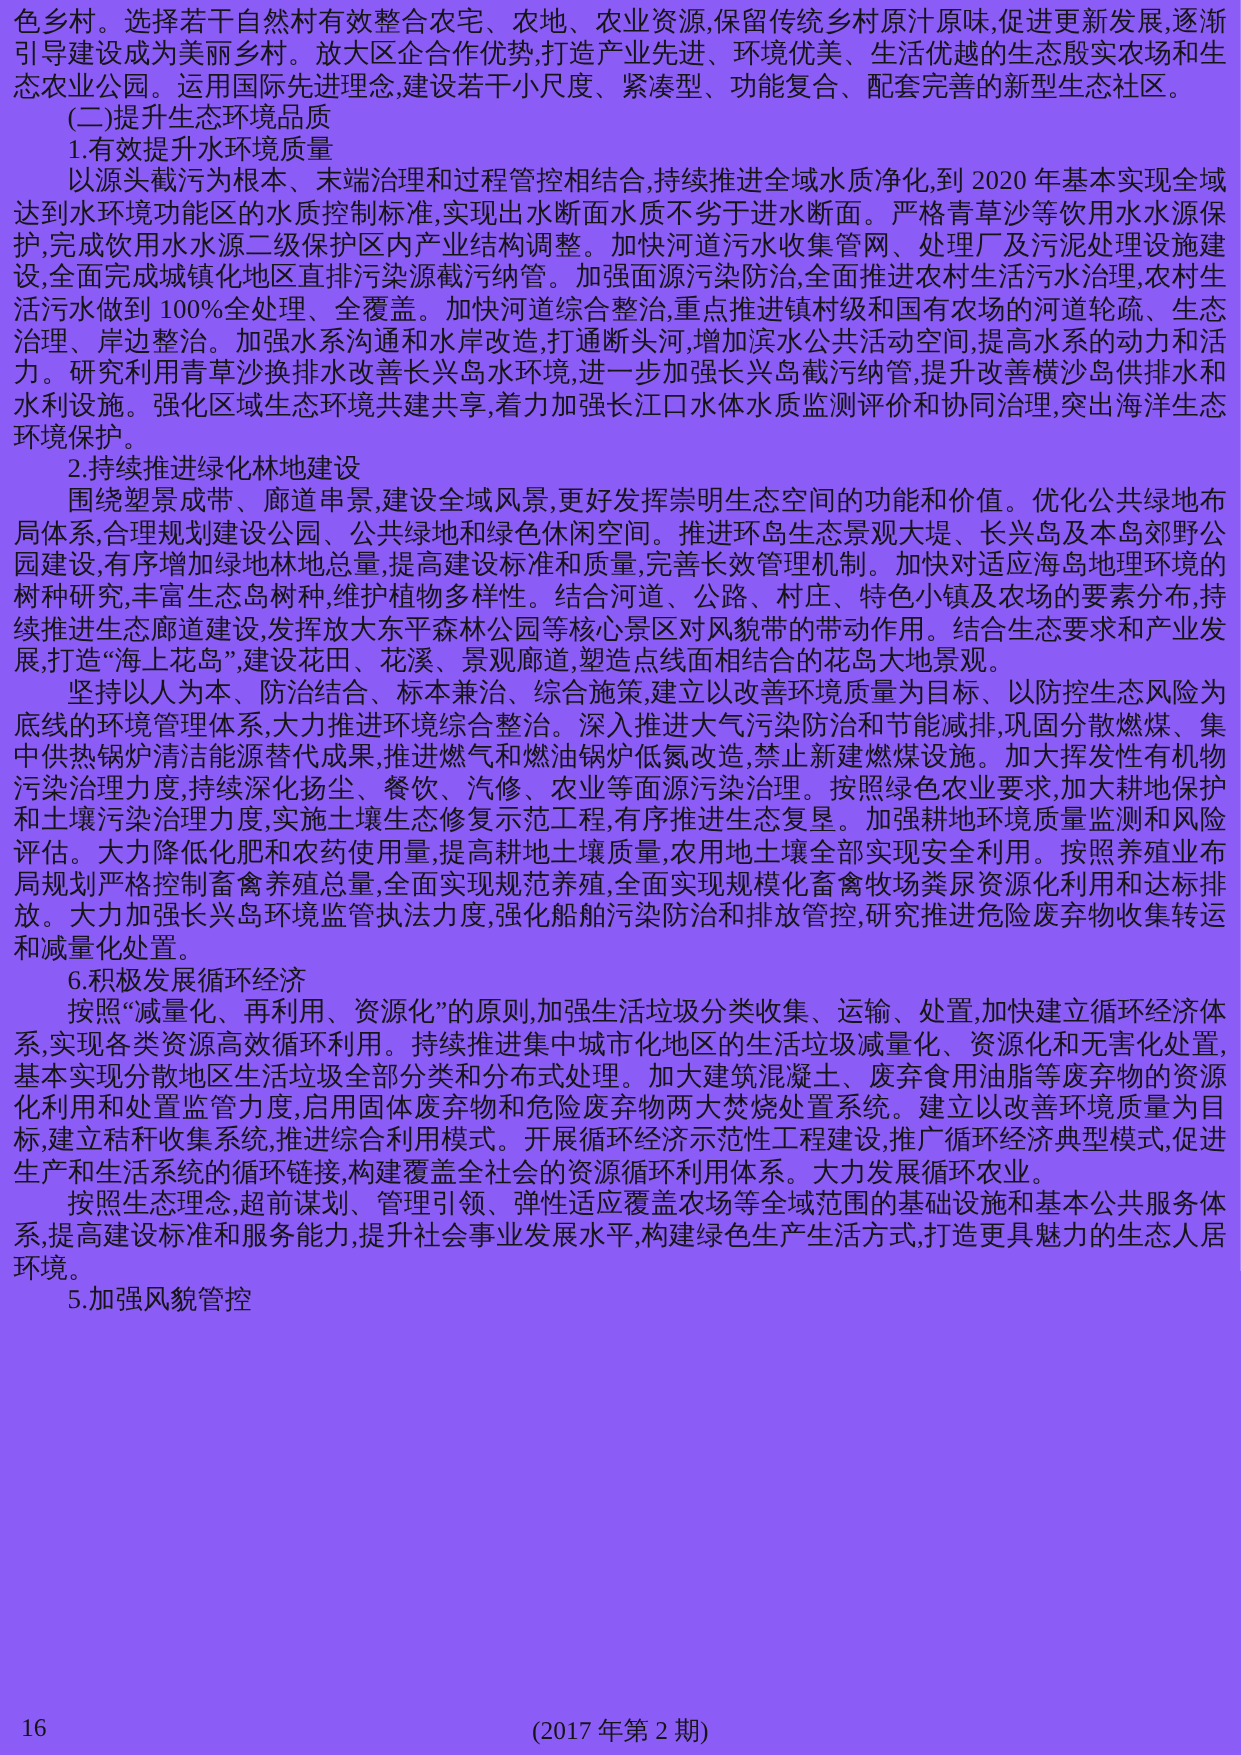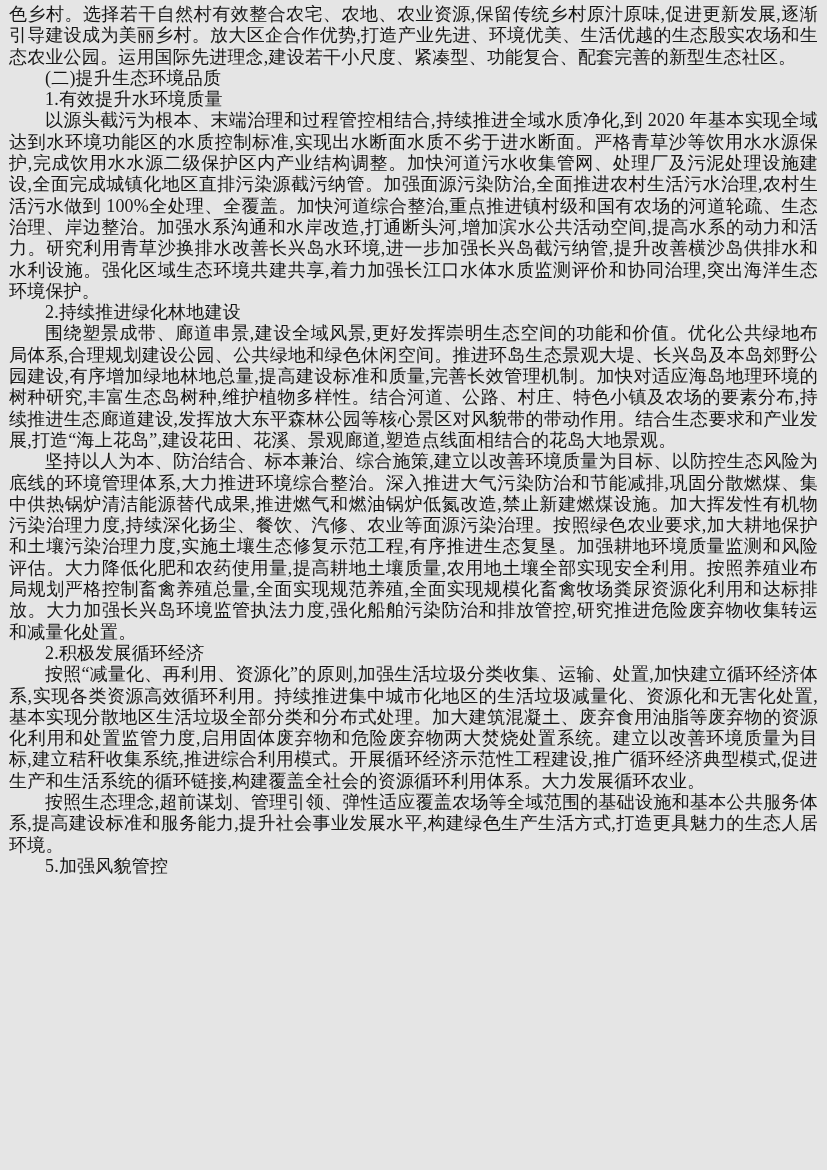--- a/index.html
+++ b/index.html
@@ -8,21 +8,21 @@
     background: #fdfdfb;
     color: #151515;
     font-family: "Liberation Serif", "DejaVu Serif", serif;
     overflow: hidden;
   }
   .page {
     position: relative;
     width: 827px;
     height: 1170px;
     padding: 4px 9px 4px 9px;
-    background: #e5e5e5;
+    background: #8b5cf6;
   }
   .content p {
     font-size: 18px;
     line-height: 21.3px;
     text-align: justify;
     text-justify: inter-ideograph;
     text-indent: 2em;
     letter-spacing: 0.2px;
     word-break: break-all;
   }
@@ -43,19 +43,23 @@
 
 <div class="page">
   <main class="content">
     <p class="no-indent">色乡村。选择若干自然村有效整合农宅、农地、农业资源,保留传统乡村原汁原味,促进更新发展,逐渐引导建设成为美丽乡村。放大区企合作优势,打造产业先进、环境优美、生活优越的生态殷实农场和生态农业公园。运用国际先进理念,建设若干小尺度、紧凑型、功能复合、配套完善的新型生态社区。</p>
     <p>(二)提升生态环境品质</p>
     <p>1.有效提升水环境质量</p>
     <p>以源头截污为根本、末端治理和过程管控相结合,持续推进全域水质净化,到 2020 年基本实现全域达到水环境功能区的水质控制标准,实现出水断面水质不劣于进水断面。严格青草沙等饮用水水源保护,完成饮用水水源二级保护区内产业结构调整。加快河道污水收集管网、处理厂及污泥处理设施建设,全面完成城镇化地区直排污染源截污纳管。加强面源污染防治,全面推进农村生活污水治理,农村生活污水做到 100%全处理、全覆盖。加快河道综合整治,重点推进镇村级和国有农场的河道轮疏、生态治理、岸边整治。加强水系沟通和水岸改造,打通断头河,增加滨水公共活动空间,提高水系的动力和活力。研究利用青草沙换排水改善长兴岛水环境,进一步加强长兴岛截污纳管,提升改善横沙岛供排水和水利设施。强化区域生态环境共建共享,着力加强长江口水体水质监测评价和协同治理,突出海洋生态环境保护。</p>
     <p>2.持续推进绿化林地建设</p>
     <p>围绕塑景成带、廊道串景,建设全域风景,更好发挥崇明生态空间的功能和价值。优化公共绿地布局体系,合理规划建设公园、公共绿地和绿色休闲空间。推进环岛生态景观大堤、长兴岛及本岛郊野公园建设,有序增加绿地林地总量,提高建设标准和质量,完善长效管理机制。加快对适应海岛地理环境的树种研究,丰富生态岛树种,维护植物多样性。结合河道、公路、村庄、特色小镇及农场的要素分布,持续推进生态廊道建设,发挥放大东平森林公园等核心景区对风貌带的带动作用。结合生态要求和产业发展,打造“海上花岛”,建设花田、花溪、景观廊道,塑造点线面相结合的花岛大地景观。</p>
     <p>坚持以人为本、防治结合、标本兼治、综合施策,建立以改善环境质量为目标、以防控生态风险为底线的环境管理体系,大力推进环境综合整治。深入推进大气污染防治和节能减排,巩固分散燃煤、集中供热锅炉清洁能源替代成果,推进燃气和燃油锅炉低氮改造,禁止新建燃煤设施。加大挥发性有机物污染治理力度,持续深化扬尘、餐饮、汽修、农业等面源污染治理。按照绿色农业要求,加大耕地保护和土壤污染治理力度,实施土壤生态修复示范工程,有序推进生态复垦。加强耕地环境质量监测和风险评估。大力降低化肥和农药使用量,提高耕地土壤质量,农用地土壤全部实现安全利用。按照养殖业布局规划严格控制畜禽养殖总量,全面实现规范养殖,全面实现规模化畜禽牧场粪尿资源化利用和达标排放。大力加强长兴岛环境监管执法力度,强化船舶污染防治和排放管控,研究推进危险废弃物收集转运和减量化处置。</p>
-    <p>2.积极发展循环经济</p>
+    <p>6.积极发展循环经济</p>
     <p>按照“减量化、再利用、资源化”的原则,加强生活垃圾分类收集、运输、处置,加快建立循环经济体系,实现各类资源高效循环利用。持续推进集中城市化地区的生活垃圾减量化、资源化和无害化处置,基本实现分散地区生活垃圾全部分类和分布式处理。加大建筑混凝土、废弃食用油脂等废弃物的资源化利用和处置监管力度,启用固体废弃物和危险废弃物两大焚烧处置系统。建立以改善环境质量为目标,建立秸秆收集系统,推进综合利用模式。开展循环经济示范性工程建设,推广循环经济典型模式,促进生产和生活系统的循环链接,构建覆盖全社会的资源循环利用体系。大力发展循环农业。</p>
     <p>按照生态理念,超前谋划、管理引领、弹性适应覆盖农场等全域范围的基础设施和基本公共服务体系,提高建设标准和服务能力,提升社会事业发展水平,构建绿色生产生活方式,打造更具魅力的生态人居环境。</p>
     <p>5.加强风貌管控</p>
   </main>
 
+  <footer class="footer">
+    <span class="page-number">16</span>
+    <span class="issue">(2017 年第 2 期)</span>
+  </footer>
 </div>
 
 </body></html>

